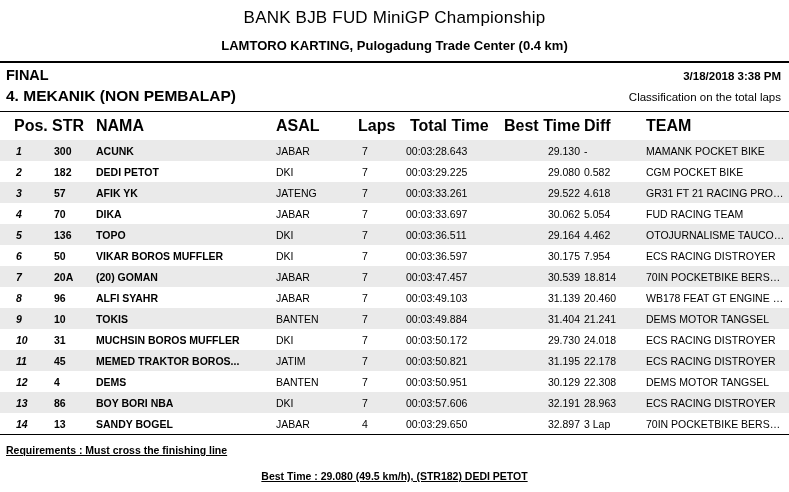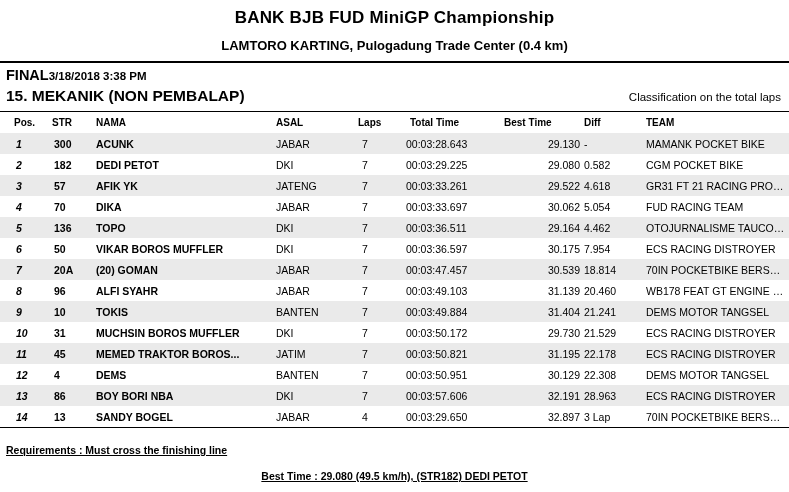--- a/index.html
+++ b/index.html
@@ -19,21 +19,21 @@
     width: 789px;
     height: 492px;
     position: relative;
     box-sizing: border-box;
   }
 
   
   .title-main {
     text-align: center;
     font-size: 17px;
-    font-weight: bold;
+    font-weight: normal;
     letter-spacing: 0.2px;
     padding-top: 8px;
   }
   .title-sub {
     text-align: center;
     font-size: 13px;
     font-weight: bold;
     padding-top: 10px;
   }
   .rule {
@@ -42,20 +42,21 @@
     margin: 8px 0 0 0;
   }
   .rule-thin {
     border: none;
     border-top: 1px solid #000;
     margin: 0;
   }
 
   .meta-row {
     display: flex;
+    justify-content: space-between;
     align-items: baseline;
     padding: 4px 8px 0 6px;
     font-size: 14.5px;
   }
   .meta-left {
     font-weight: bold;
   }
   .meta-right {
     font-weight: bold;
     font-size: 11.5px;
@@ -76,21 +77,21 @@
   }
 
   
   table.results {
     width: 100%;
     border-collapse: collapse;
     table-layout: fixed;
     font-size: 10.5px;
   }
   table.results thead th {
-    font-size: 10px;
+    font-size: 16px;
     font-weight: bold;
     text-align: left;
     padding: 5px 2px 5px 2px;
     white-space: nowrap;
   }
   table.results tbody td {
     padding: 3px 2px 3px 2px;
     white-space: nowrap;
     overflow: hidden;
     text-overflow: ellipsis;
@@ -148,21 +149,21 @@
   <div class="title-sub">LAMTORO KARTING, Pulogadung Trade Center (0.4 km)</div>
 
   <hr class="rule">
 
   <div class="meta-row">
     <div class="meta-left">FINAL</div>
     <div class="meta-right">3/18/2018 3:38 PM</div>
   </div>
 
   <div class="meta-row2">
-    <div class="class-title">15. MEKANIK (NON PEMBALAP)</div>
+    <div class="class-title">4. MEKANIK (NON PEMBALAP)</div>
     <div class="class-note">Classification on the total laps</div>
   </div>
 
   <hr class="rule-thin">
 
   <table class="results">
     <thead>
       <tr>
         <th class="c-pos">Pos.</th>
         <th class="c-str">STR</th>
@@ -276,21 +277,21 @@
           <td class="c-team">DEMS MOTOR TANGSEL</td>
         </tr>
         <tr>
           <td class="c-pos">10</td>
           <td class="c-str">31</td>
           <td class="c-nama">MUCHSIN BOROS MUFFLER</td>
           <td class="c-asal">DKI</td>
           <td class="c-laps">7</td>
           <td class="c-total">00:03:50.172</td>
           <td class="c-best">29.730</td>
-          <td class="c-diff">21.529</td>
+          <td class="c-diff">24.018</td>
           <td class="c-team">ECS RACING DISTROYER</td>
         </tr>
         <tr class="alt">
           <td class="c-pos">11</td>
           <td class="c-str">45</td>
           <td class="c-nama">MEMED TRAKTOR BOROS...</td>
           <td class="c-asal">JATIM</td>
           <td class="c-laps">7</td>
           <td class="c-total">00:03:50.821</td>
           <td class="c-best">31.195</td>

